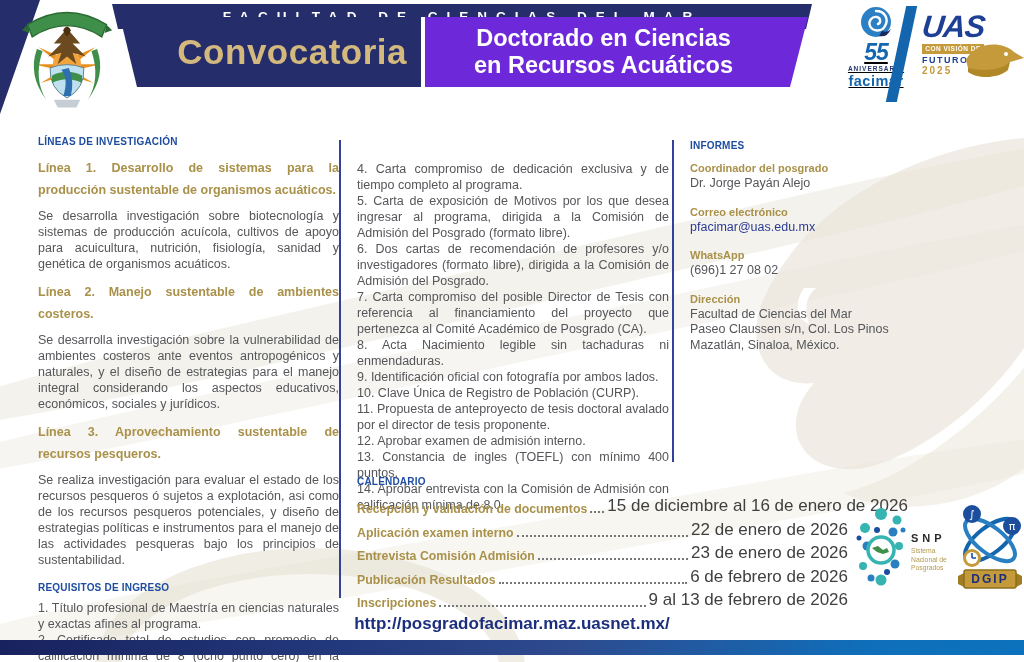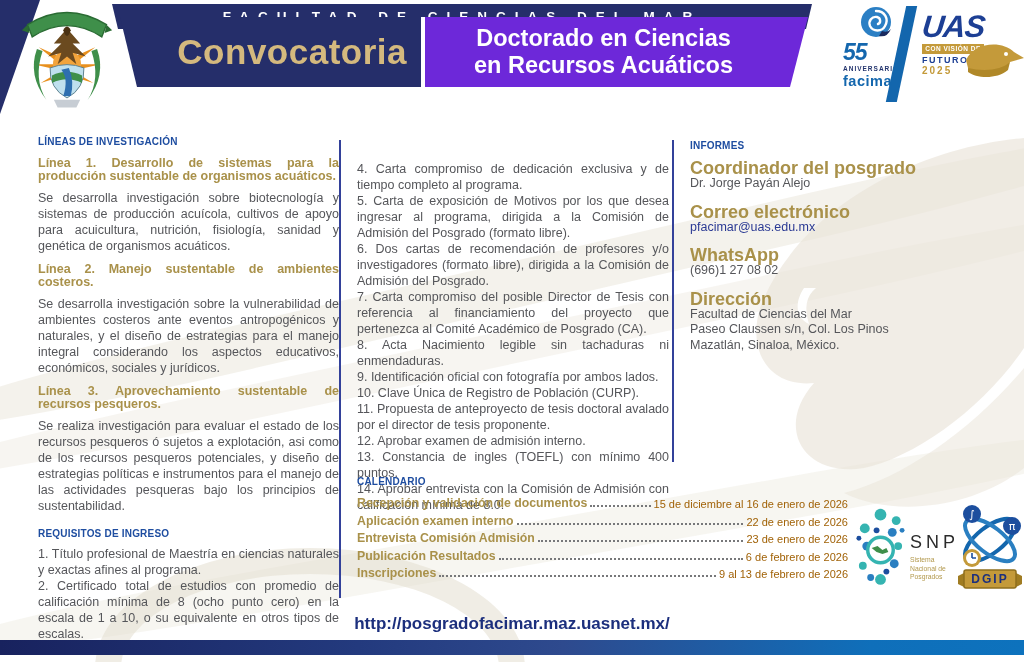--- a/index.html
+++ b/index.html
@@ -23,21 +23,21 @@
   .band1 span { color:#ffffff; font-weight:bold; font-size:13.5px; letter-spacing:9px; }
   .band2 { position:absolute; left:120px; top:17px; width:688px; height:70px;
            clip-path:polygon(0 0,100% 0,calc(100% - 18px) 100%,17px 100%);
            display:flex; z-index:2; }
   .band2-left { width:301px; background:#252e6a; display:flex; align-items:center; justify-content:flex-end; padding-right:14px; }
   .band2-left span { color:#d4b97e; font-weight:bold; font-size:35px; letter-spacing:0.5px; }
   .band2-gap { width:4px; background:#ffffff; }
   .band2-right { flex:1; background:#6d28d9; display:flex; flex-direction:column; align-items:center; justify-content:center; padding-right:26px; }
   .band2-right div { color:#ffffff; font-weight:bold; font-size:23.5px; line-height:27px; }
 
-  .facimar-logo { position:absolute; left:843px; top:5px; width:66px; height:102px; text-align:left; z-index:2; }
+  .facimar-logo { position:absolute; left:843px; top:5px; width:66px; height:102px; text-align:center; z-index:2;text-decoration:underline; }
   .facimar-num { color:#1467ae; font-weight:bold; font-style:italic; font-size:23px; line-height:22px; letter-spacing:-1px; }
   .facimar-aniv { color:#24356e; font-weight:bold; font-size:6.5px; letter-spacing:1px; margin-top:2px; }
   .facimar-name { color:#1467ae; font-weight:bold; font-size:14.5px; letter-spacing:0.5px; margin-top:1px; }
   .slash { position:absolute; left:896px; top:6px; width:11px; height:96px; background:#1366ad; transform:skewX(-12deg); z-index:2; }
   .uas-logo { position:absolute; left:922px; top:12px; width:100px; height:96px; z-index:2; }
   .uas-acronym { color:#1d3f94; font-weight:900; font-style:italic; font-size:31px; letter-spacing:-1px; line-height:30px; transform:skewX(-6deg); }
   .uas-goldbar { margin-top:2px; width:62px; height:10px; background:#c49a3a; color:#ffffff; font-weight:bold; font-size:6.5px; line-height:10px; text-align:center; letter-spacing:0.5px; }
   .uas-futuro { color:#1d3f94; font-weight:bold; font-size:9px; letter-spacing:1.5px; margin-top:1px; }
   .uas-year { color:#c49a3a; font-weight:bold; font-size:10px; letter-spacing:2px; }
   .uas-eagle { position:absolute; right:-4px; top:26px; width:62px; height:48px; }
@@ -46,40 +46,40 @@
   .vline { position:absolute; width:2px; background:#33419a; z-index:1; }
   .vline1 { left:339px; top:140px; height:458px; }
   .vline2 { left:672px; top:140px; height:322px; }
 
   
   .col { position:absolute; z-index:2; color:#55565a; }
   .col-left  { left:38px;  top:136px; width:301px; }
   .col-mid   { left:357px; top:161px; width:312px; }
   .col-right { left:690px; top:140px; width:300px; }
   h2.sect { color:#1e4da0; font-size:10px; font-weight:bold; letter-spacing:0.2px; margin-bottom:10px; }
-  .goldhead { color:#a9914a; font-weight:bold; font-size:12.5px; line-height:13px; text-align:justify; margin:9px 0 7px; }
+  .goldhead { color:#a9914a; font-weight:bold; font-size:12.5px; line-height:22px; text-align:justify; margin:9px 0 7px; }
   .bodytxt { color:#55565a; font-size:12.5px; line-height:16px; text-align:justify; margin:0; }
   .mt { margin-top:14px; }
-  .inf-label { color:#a9914a; font-weight:bold; font-size:18px; line-height:15px; margin-top:13px; }
+  .inf-label { color:#a9914a; font-weight:bold; font-size:11px; line-height:15px; margin-top:13px; }
   .inf-label:first-of-type { margin-top:0; }
   .inf-value { color:#55565a; font-size:12.5px; line-height:15.5px; }
   .inf-link { color:#2b3a94; }
 
   
   .calendario { position:absolute; left:357px; top:476px; width:491px; z-index:2; }
   .calendario h2 { margin-bottom:9px; }
   .cal-row { display:flex; align-items:flex-end; margin-bottom:3.5px; }
   .cal-label { color:#a9914a; font-weight:bold; font-size:12.3px; white-space:nowrap; }
   .cal-dots { flex:1; border-bottom:2px dotted #77787a; margin:0 3px 3px; min-width:14px; }
-  .cal-date { color:#a16207; font-size:11px; white-space:nowrap; }
+  .cal-date { color:#404040; font-size:17px; white-space:nowrap; }
 
   
   .snp-logo { position:absolute; left:853px; top:506px; width:106px; height:94px; z-index:2; display:flex; }
   .snp-text { margin-left:2px; margin-top:26px; }
-  .snp-acr { color:#2b2b2b; font-weight:normal; font-size:18px; letter-spacing:4px; }
+  .snp-acr { color:#2b2b2b; font-weight:bold; font-size:11px; letter-spacing:4px; }
   .snp-cap { color:#b3994d; font-size:6.8px; line-height:8.5px; margin-top:3px; }
   .dgip-logo { position:absolute; left:956px; top:500px; width:68px; height:108px; z-index:2; }
 
   
   .footer-url { position:absolute; left:0; top:614px; width:100%; text-align:center; z-index:2; }
   .footer-url span { color:#1c2f7d; font-weight:bold; font-size:17px; }
   .footer-bar { position:absolute; left:0; top:640px; width:100%; height:15px; z-index:2;
                 background:linear-gradient(90deg,#18225e 0%,#233a7e 35%,#2e4a8e 55%,#0f6fba 85%,#0d72bd 100%); }
 </style>
 </head>

